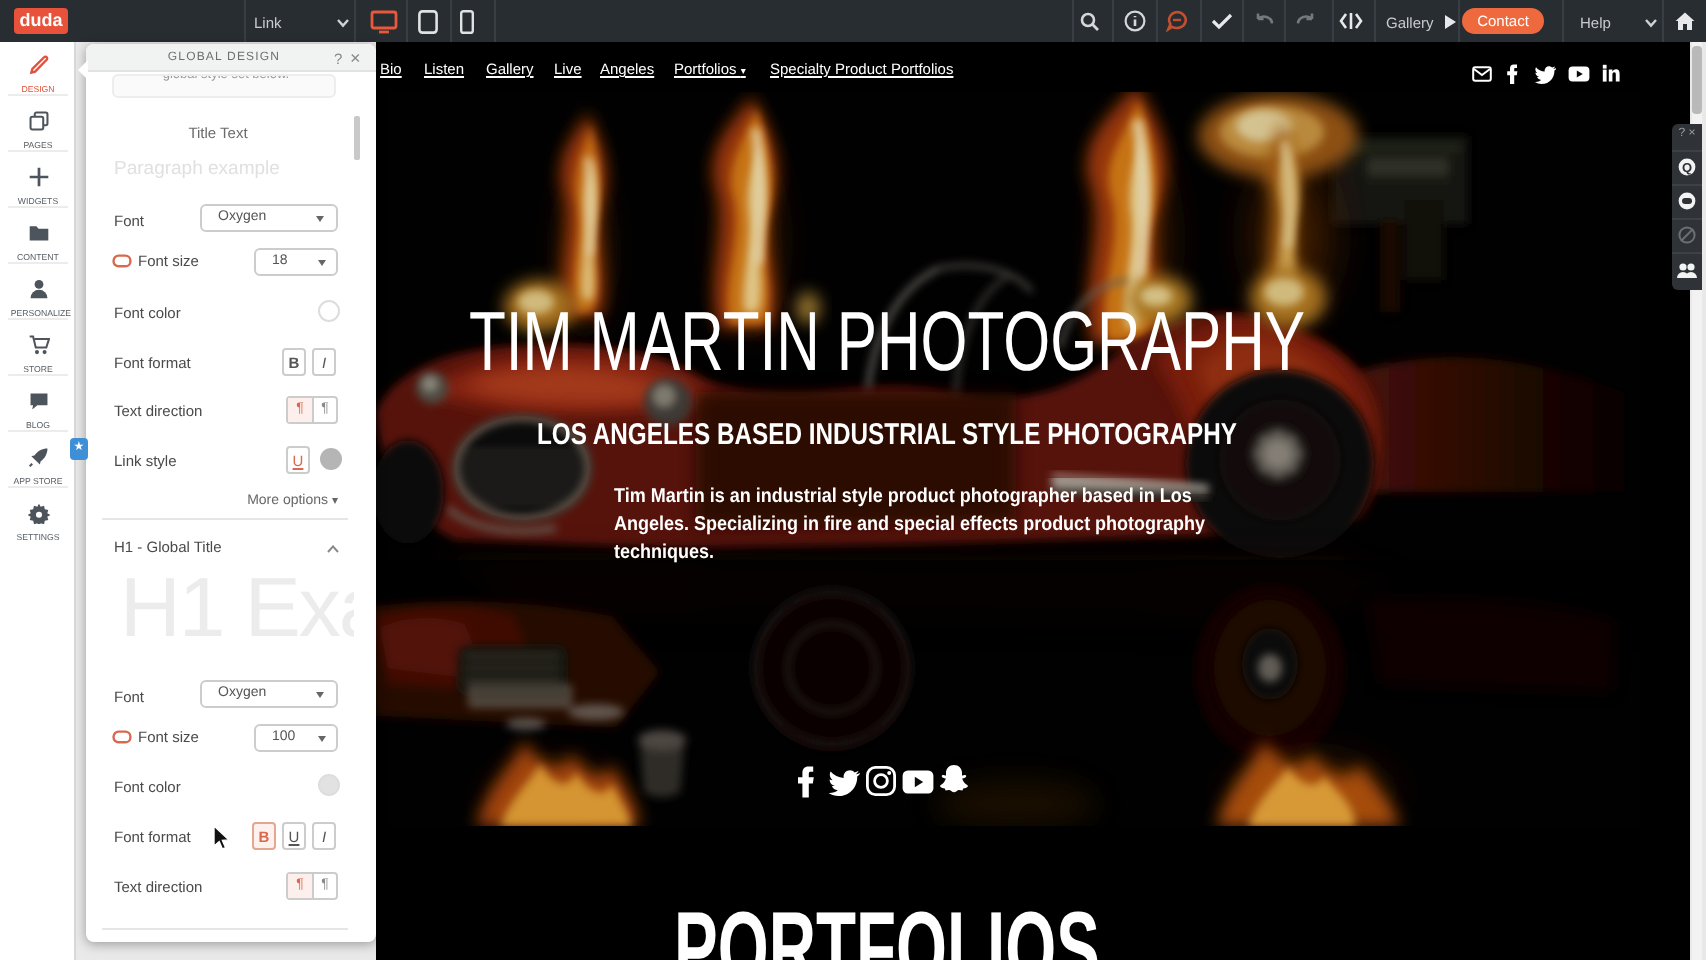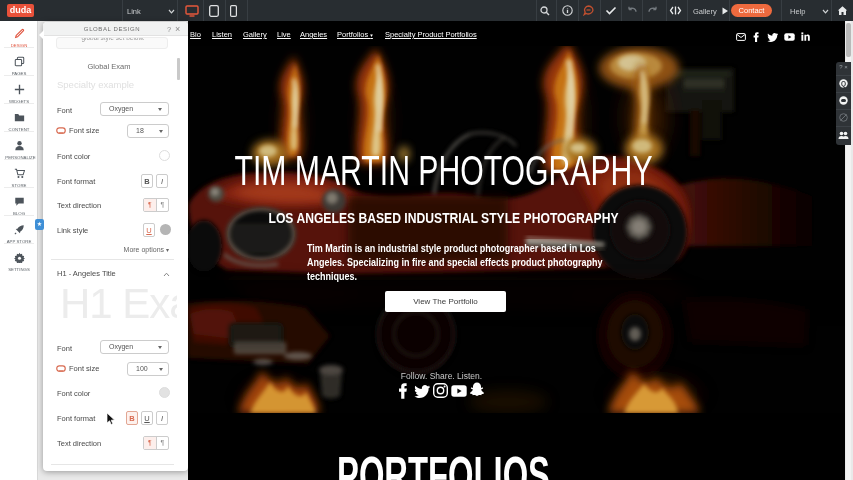--- a/index.html
+++ b/index.html
@@ -260,22 +260,20 @@
         <ellipse cx="225" cy="316" rx="10" ry="3" fill="#9a948c" opacity="0.6"></ellipse>
       </g>
 
       <rect x="782" y="0" width="25" height="367" fill="#000" opacity="0.35"></rect>
       <rect x="0" y="0" width="807" height="367" fill="#000" opacity="0.1"></rect>
     </svg>
 
     <div id="title">TIM MARTIN PHOTOGRAPHY</div>
     <div id="subtitle">LOS ANGELES BASED INDUSTRIAL STYLE PHOTOGRAPHY</div>
     <div id="para">Tim Martin is an industrial style product photographer based in Los Angeles. Specializing in fire and special effects product photography techniques.</div>
-    <div id="vbtn">View The Portfolio</div>
-    <div id="follow">Follow. Share. Listen.</div>
     <div id="socialrow">
       <svg style="position:absolute;left:360px;top:362px" width="9" height="16">
           <path d="M8.6 0.3 H6.3 C4.2 0.3 3.2 1.6 3.2 3.4 V5.6 H1 V8.7 H3.2 V15.7 H6.4 V8.7 H8.4 L8.9 5.6 H6.4 V4 C6.4 3.2 6.7 2.9 7.5 2.9 H8.6 Z" fill="#fff"></path>
         </svg>
       <svg style="position:absolute;left:376px;top:364px" width="16" height="13">
           <path d="M15.7 1.6 c-.6.3-1.2.4-1.8.5 .6-.4 1.1-1 1.4-1.7 -.6.4-1.3.6-2 .8 C12.7.5 11.9.1 11 .1 9.2.1 7.8 1.5 7.8 3.3 c0 .3 0 .5.1.7 C5.2 3.9 2.9 2.7 1.3.8 1 1.3.9 1.8.9 2.4 c0 1.1.6 2.1 1.4 2.7 -.5 0-1-.2-1.5-.4 0 1.6 1.1 2.9 2.6 3.2 -.3.1-.6.1-.9.1 -.2 0-.4 0-.6-.1 .4 1.3 1.6 2.2 3 2.2 -1.1.9-2.5 1.4-4 1.4 H.3 c1.5.9 3.2 1.5 5 1.5 6 0 9.3-5 9.3-9.3 v-.4 c.6-.5 1.2-1 1.6-1.7 Z" fill="#fff"></path>
         </svg>
       <svg style="position:absolute;left:395px;top:362px" width="15" height="15">
           <rect x="0.7" y="0.7" width="13.6" height="13.6" rx="4" fill="none" stroke="#fff" stroke-width="1.4"></rect>
           <circle cx="7.5" cy="7.5" r="3.2" fill="none" stroke="#fff" stroke-width="1.4"></circle>
@@ -436,22 +434,22 @@
   </div>
   <div style="position:absolute;left:35px;top:219px;width:9px;height:11px;background:#3f8fd6;border-radius:2px;z-index:80;color:#fff;font-size:6px;text-align:center;line-height:11px;">★</div>
   <div id="panel">
     <div id="panelhead"></div>
     <div id="paneltitle">GLOBAL DESIGN</div>
     <div style="position:absolute;top:3px;left:124px;font-size:7.5px;color:#8a8a8a;">?</div>
     <div style="position:absolute;top:2px;left:132px;font-size:9px;color:#8a8a8a;">×</div>
     <div style="position:absolute;top:15px;left:13px;width:112px;height:12px;background:#fafafa;border:1px solid #ededed;border-radius:3px;overflow:hidden;">
       <div style="position:absolute;top:-4px;left:0;width:112px;text-align:center;font-size:6.5px;color:#9a9a9a;">global style set below.</div>
     </div>
-    <div style="position:absolute;top:40px;left:0;width:132px;text-align:center;font-size:7.5px;color:#6b6b6b;">Global Exam</div>
-    <div style="position:absolute;top:57px;left:14px;font-size:9.5px;color:#e0e0e0;">Specialty example</div>
+    <div style="position:absolute;top:40px;left:0;width:132px;text-align:center;font-size:7.5px;color:#6b6b6b;">Title Text</div>
+    <div style="position:absolute;top:57px;left:14px;font-size:9.5px;color:#e0e0e0;">Paragraph example</div>
 
     <div class="plabel" style="top:84px">Font</div>
     <div class="pselect" style="top:80px">Oxygen</div>
     <svg style="position:absolute;left:13px;top:105px" width="10" height="7">
         <rect x="0.8" y="0.8" width="8.4" height="5.4" rx="2.5" fill="none" stroke="#d8694f" stroke-width="1.2"></rect>
         <path d="M3 6 L7 6" stroke="#d8694f" stroke-width="1"></path>
       </svg>
     <div class="plabel" style="top:104px;left:26px">Font size</div>
     <div class="pnum" style="top:102px">18</div>
     <div class="plabel" style="top:130px">Font color</div>
@@ -463,21 +461,21 @@
     <div style="position:absolute;left:100px;top:176px;width:26px;height:14px;border:1px solid #ccc;border-radius:2px;background:#fff;">
       <div style="position:absolute;left:0;top:0;width:13px;height:12px;background:#fdefec;border-right:1px solid #ccc;text-align:center;font-size:7px;color:#d8694f;line-height:12px;">¶</div>
       <div style="position:absolute;left:13px;top:0;width:11px;height:12px;text-align:center;font-size:7px;color:#8a8a8a;line-height:12px;">¶</div>
     </div>
     <div class="plabel" style="top:204px">Link style</div>
     <div class="pbtn" style="left:100px;top:201px;color:#d8694f;text-decoration:underline;">U</div>
     <div class="pcircle" style="left:117px;top:202px;background:#b5b5b5;"></div>
     <div style="position:absolute;top:224px;left:0;width:126px;text-align:right;font-size:7px;color:#666;">More options <span style="font-size:6px">▾</span></div>
     <div style="position:absolute;top:237px;left:8px;width:123px;height:1px;background:#e6e6e6;"></div>
 
-    <div class="plabel" style="top:247px">H1 - Angeles Title</div>
+    <div class="plabel" style="top:247px">H1 - Global Title</div>
     <svg style="position:absolute;left:120px;top:250px" width="7" height="5">
         <path d="M1 4 L3.5 1.2 L6 4" stroke="#888" stroke-width="1" fill="none"></path>
       </svg>
     <div style="position:absolute;top:258px;left:17px;width:117px;height:52px;overflow:hidden;">
         <div style="font-size:42px;color:#ececec;white-space:nowrap;letter-spacing:-1px;">H1 Exam</div>
       </div>
 
     <div class="plabel" style="top:322px">Font</div>
     <div class="pselect" style="top:318px">Oxygen</div>
     <svg style="position:absolute;left:13px;top:343px" width="10" height="7">

